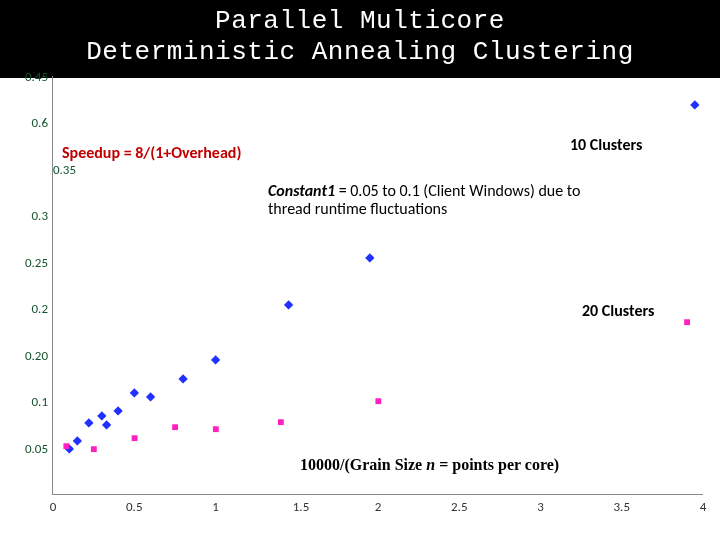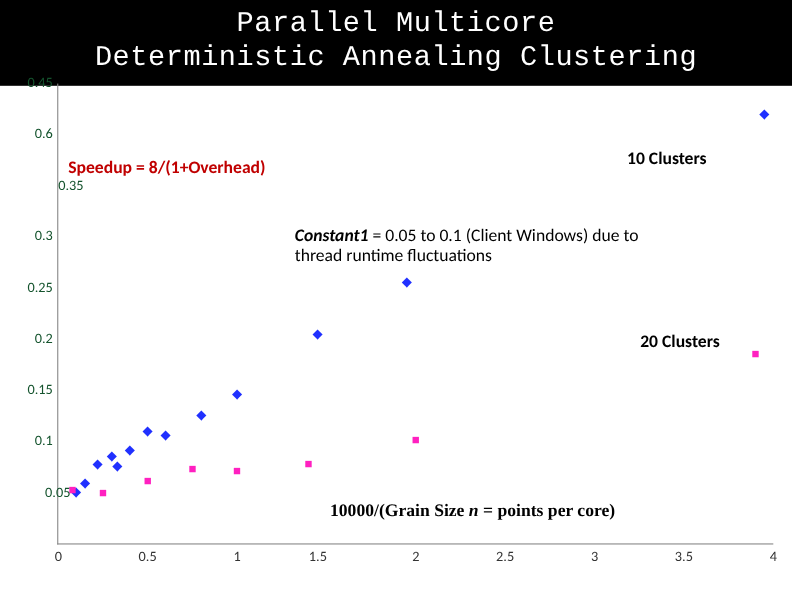--- a/index.html
+++ b/index.html
@@ -22,21 +22,21 @@
 
 <div class="slide">
   <div class="title-bar" style="white-space: pre-line;">Parallel Multicore
 Deterministic Annealing Clustering</div>
 
   <div class="chart">
     <div class="plot-area" id="plot">
         <div class="tick-x" style="left: 0px;">0</div>
         <div class="tick-x" style="left: 81.25px;">0.5</div>
         <div class="tick-x" style="left: 162.5px;">1</div>
-        <div class="tick-x" style="left: 236px; margin-top: 36px;">1.5</div>
+        <div class="tick-x" style="left: 248px; margin-top: 36px;">1.5</div>
         <div class="tick-x" style="left: 325px;">2</div>
         <div class="tick-x" style="left: 406.25px;">2.5</div>
         <div class="tick-x" style="left: 487.5px;">3</div>
         <div class="tick-x" style="left: 568.75px;">3.5</div>
         <div class="tick-x" style="left: 650px;">4</div>
         <div class="pt blue" style="left: 16.25px; top: 371.556px;">◆</div>
         <div class="pt blue" style="left: 24.375px; top: 364.124px;">◆</div>
         <div class="pt blue" style="left: 35.75px; top: 345.547px;">◆</div>
         <div class="pt blue" style="left: 48.75px; top: 339.044px;">◆</div>
         <div class="pt blue" style="left: 53.625px; top: 348.333px;">◆</div>
@@ -55,34 +55,34 @@
         <div class="pt pink" style="left: 162.5px; top: 352.978px;">■</div>
         <div class="pt pink" style="left: 227.5px; top: 345.547px;">■</div>
         <div class="pt pink" style="left: 325px; top: 325.111px;">■</div>
         <div class="pt pink" style="left: 633.75px; top: 246.156px;">■</div>
       </div>
 
 
     <div class="ann bold red" style="left:62px;top:74px;">Speedup = 8/(1+Overhead)</div>
 
 
-    <div class="ann" style="left:268px;top:112px;margin-top:24px;">
+    <div class="ann" style="left:268px;top:112px;">
       <span class="bold italic">Constant1</span><span style="white-space: pre-line;"> = 0.05 to 0.1 (Client Windows) due to
 thread runtime fluctuations</span>
     </div>
 
     <div class="ann bold" style="left:570px;top:28px;margin-top:38px;">10 Clusters</div>
     <div class="ann bold" style="left:570px;top:232px;margin-left:12px;">20 Clusters</div>
 
     <div class="ann bold" style="left:300px;top:386px;font-family:Liberation Serif, serif;">
       <span>10000/(Grain Size </span><span class="italic">n</span><span> = points per core)</span>
     </div>
-  <div class="tick-y" style="top: 377.556px; padding-left: 16px;">0.05</div>
+  <div class="tick-y" style="top: 377.556px;">0.05</div>
       <div class="tick-y" style="top: 331.111px;">0.1</div>
-      <div class="tick-y" style="top: 284.667px;">0.15</div>
+      <div class="tick-y" style="top: 284.667px;">0.20</div>
       <div class="tick-y" style="top: 238.222px;">0.2</div>
       <div class="tick-y" style="top: 191.778px;">0.25</div>
       <div class="tick-y" style="top: 145.333px;">0.3</div>
       <div class="tick-y" style="top: 98.8889px; margin-left: 28px;">0.35</div>
       <div class="tick-y" style="top: 52.4444px;">0.6</div>
       <div class="tick-y" style="top: 6px;">0.45</div>
     </div>
 </div>
 
 </body></html>

